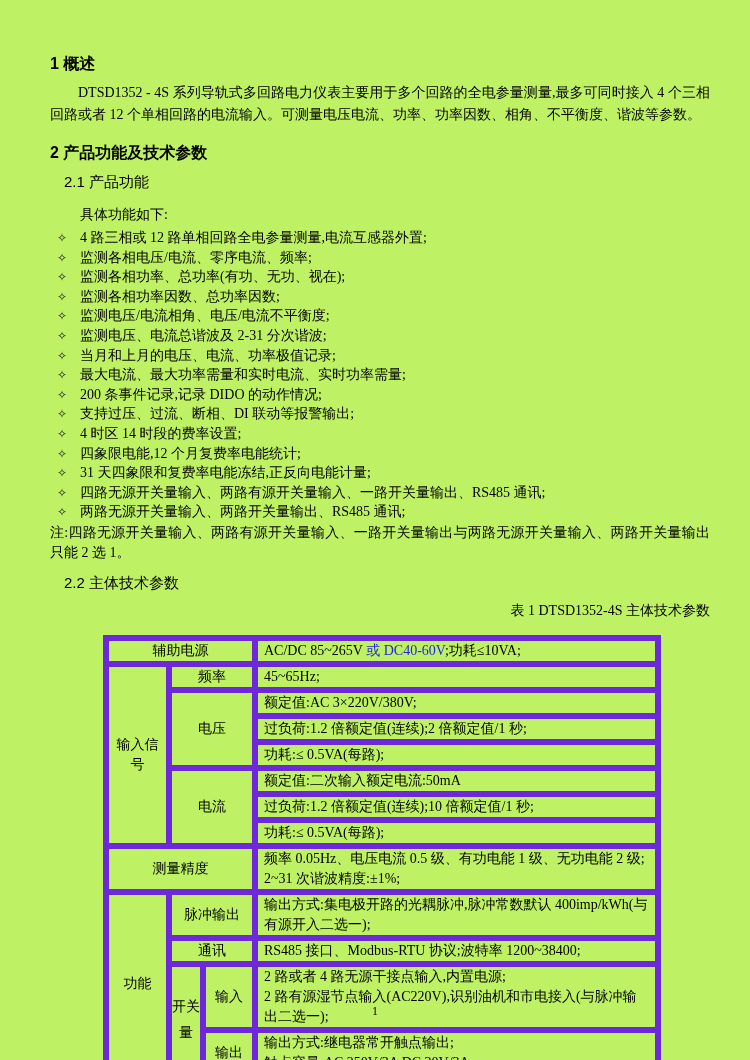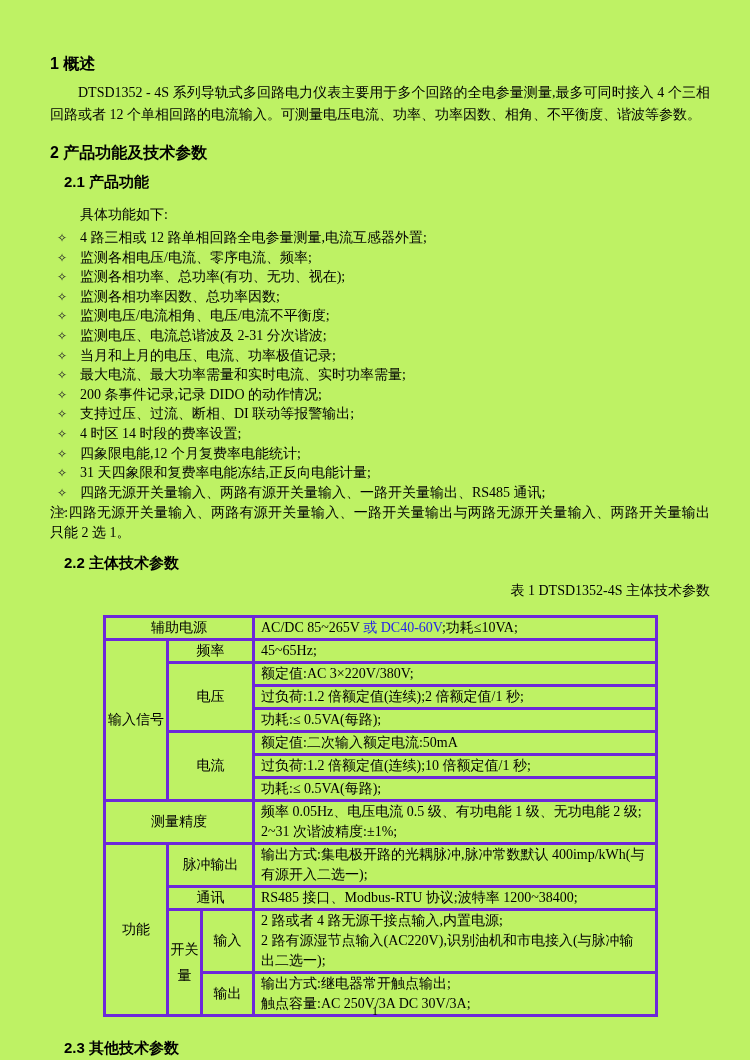--- a/index.html
+++ b/index.html
@@ -10,38 +10,38 @@
     color:#000; font-size:14px; overflow:hidden;
   }
   .h1 {
     font-family:"Liberation Sans","DejaVu Sans",sans-serif;
     font-weight:bold; font-size:16px; line-height:19px; margin:0;
   }
   .h-overview { margin-bottom:9px; }
   .h-features { margin-top:17px; }
   .h2 {
     font-family:"Liberation Sans","DejaVu Sans",sans-serif;
-    font-weight:bold; font-size:15px; line-height:18px; margin:11px 0 0 14px;
+    font-weight:normal; font-size:15px; line-height:18px; margin:11px 0 0 14px;
   }
   .para { margin:0; line-height:22px; text-align:justify; text-indent:28px; }
   .intro { margin:14px 0 3px 30px; line-height:20px; }
   .features { list-style:none; margin:0; padding:0; }
   .features li { position:relative; padding-left:30px; line-height:19.6px; }
   .bullet {
     position:absolute; left:7px; top:1px;
     font-family:"DejaVu Sans",sans-serif; font-size:12px; color:#2b2b2b;
   }
   .note { margin:1px 0 0 0; line-height:20px; text-align:justify; }
   .caption { text-align:right; margin:9px 0 14px 0; line-height:20px; }
   table.spec {
     border-collapse:collapse; table-layout:fixed;
     margin-left:53px; width:552px;
   }
   .spec td {
-    border:3px solid #6d28d9; line-height:20px; padding:0 2px;
+    border:6px solid #6d28d9; line-height:20px; padding:0 2px;
     vertical-align:middle; overflow:hidden;
   }
   .spec td.lbl { text-align:center; }
   .spec td.val { padding:0 6px; text-align:left; }
   .spec td.multi { white-space:pre-line; }
   .spec td.vert { line-height:26px; padding:0; }
   .blue { color:var(--accent-blue,#2525e8); }
   .h-other { margin-top:22px; }
   .pageno { position:absolute; left:0; right:0; bottom:42px; text-align:center; font-size:12px; line-height:14px; }
 </style>
@@ -65,21 +65,21 @@
     <li><span class="bullet">✧</span><span>监测电压/电流相角、电压/电流不平衡度;</span></li>
     <li><span class="bullet">✧</span><span>监测电压、电流总谐波及 2-31 分次谐波;</span></li>
     <li><span class="bullet">✧</span><span>当月和上月的电压、电流、功率极值记录;</span></li>
     <li><span class="bullet">✧</span><span>最大电流、最大功率需量和实时电流、实时功率需量;</span></li>
     <li><span class="bullet">✧</span><span>200 条事件记录,记录 DIDO 的动作情况;</span></li>
     <li><span class="bullet">✧</span><span>支持过压、过流、断相、DI 联动等报警输出;</span></li>
     <li><span class="bullet">✧</span><span>4 时区 14 时段的费率设置;</span></li>
     <li><span class="bullet">✧</span><span>四象限电能,12 个月复费率电能统计;</span></li>
     <li><span class="bullet">✧</span><span>31 天四象限和复费率电能冻结,正反向电能计量;</span></li>
     <li><span class="bullet">✧</span><span>四路无源开关量输入、两路有源开关量输入、一路开关量输出、RS485 通讯;</span></li>
-    <li><span class="bullet">✧</span></li>
+    <li><span class="bullet">✧</span><span>两路无源开关量输入、两路开关量输出、RS485 通讯;</span></li>
   </ul>
   <p class="note">注:四路无源开关量输入、两路有源开关量输入、一路开关量输出与两路无源开关量输入、两路开关量输出只能 2 选 1。</p>
 
   <h2 class="h2">2.2 主体技术参数</h2>
   <div class="caption">表 1 DTSD1352-4S 主体技术参数</div>
 
   <table class="spec">
     <colgroup>
       <col style="width:63px">
         <col style="width:34px">

